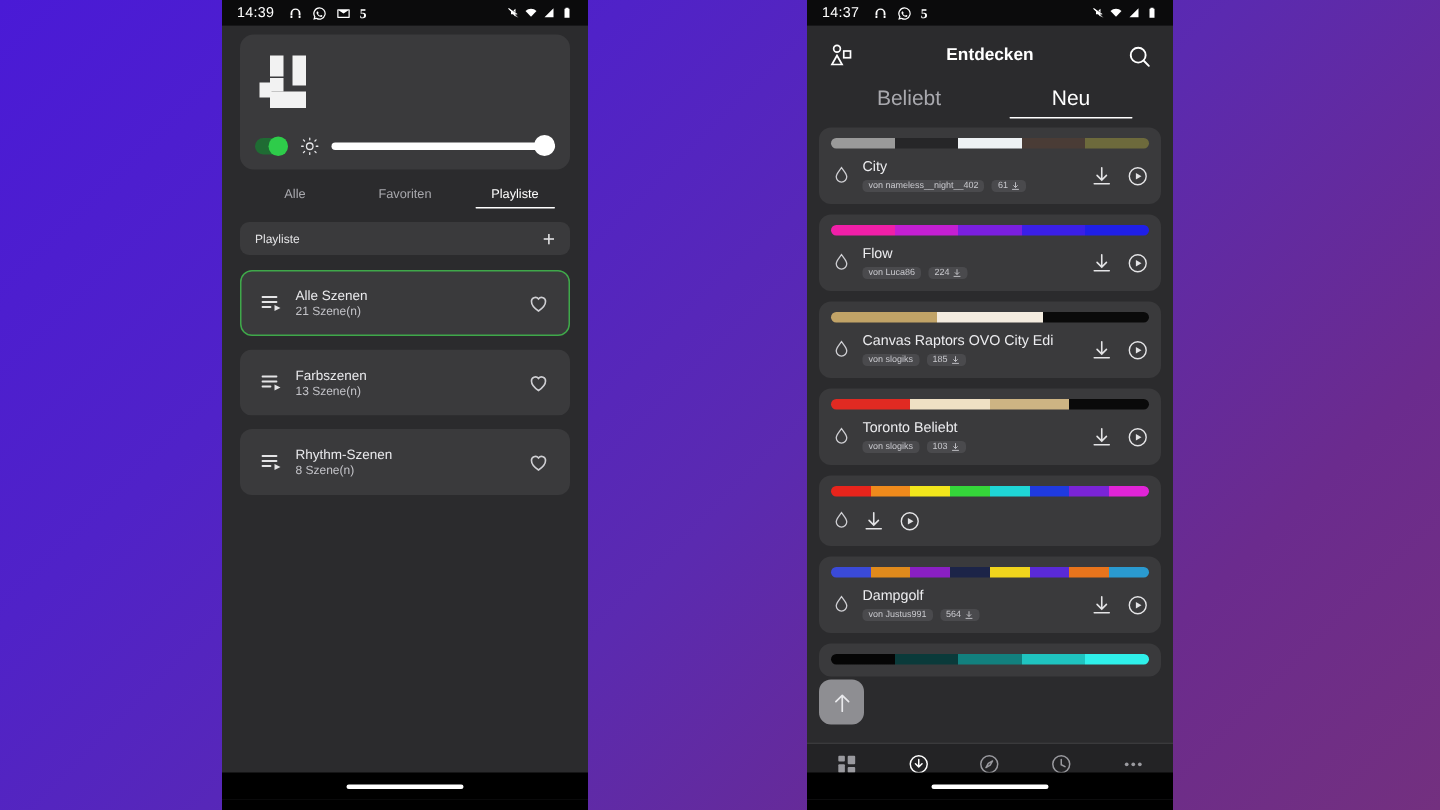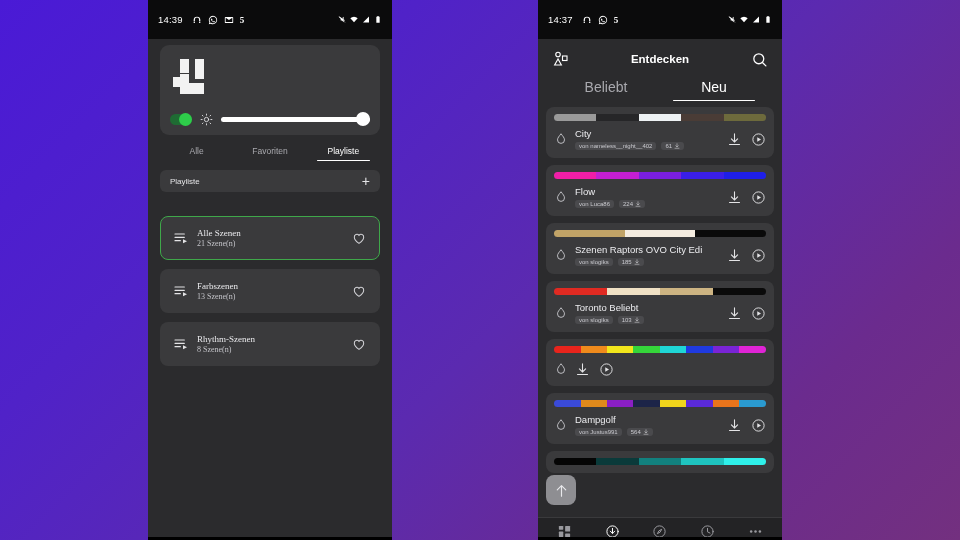--- a/index.html
+++ b/index.html
@@ -11,21 +11,21 @@
   }
   .phone {
     position:absolute; top:0; height:540px; width:244px;
     background:#000; overflow:hidden;
   }
   .phone-left  { left:148px; }
   .phone-right { left:538px; }
 
   
   .statusbar {
-    height:39px; background:#0b0b0c; display:flex; align-items:center;
+    height:17px; background:#0b0b0c; display:flex; align-items:center;
     padding:0 10px; color:#fff; font-size:9px; letter-spacing:.2px;
   }
   .sb-time { font-size:9.5px; font-weight:400; }
   .sb-left-icons { display:flex; align-items:center; gap:6px; margin-left:9px; }
   .sb-spacer { flex:1; }
   .sb-right-icons { display:flex; align-items:center; gap:4px; }
   .sb-ico { width:10px; height:10px; display:block; fill:#fff; }
   .sb-ico-s { width:8px; height:9px; display:block; fill:#fff; }
   .sb-5 { font-size:9px; font-weight:bold; font-family:"Liberation Serif",serif; }
 
@@ -70,21 +70,21 @@
 
   
   .pl-head {
     margin:9px 12px 0; background:#3a3a3c; border-radius:6px; height:22px;
     display:flex; align-items:center; padding:0 10px;
   }
   .pl-head-label { color:#e4e4e6; font-size:8px; }
   .pl-head-plus { margin-left:auto; color:#e4e4e6; font-size:14px; line-height:1; font-weight:300; }
 
   
-  .scenes { margin:24px 12px 0; display:flex; flex-direction:column; gap:9px;font-family:Liberation Serif, serif; }
+  .scenes { margin:10px 12px 0; display:flex; flex-direction:column; gap:9px; }
   .scene-row {
     background:#3a3a3c; border-radius:8px; height:44px; display:flex; align-items:center;
     padding:0 12px; border:1.3px solid transparent;
   }
   .scene-row.selected { border-color:#3fa84a; }
   .scene-ico { width:18px; flex:none; display:flex; align-items:center; }
   .scene-txt { flex:1; margin-left:6px; }
   .scene-title { color:#e9e9ec; font-size:9px; }
   .scene-sub { color:#c3c3c8; font-size:8px; margin-top:1px; }
   .scene-heart { width:16px; height:16px; flex:none; }
@@ -381,21 +381,21 @@
         </div>
       </div>
 
       <div class="fcard">
         <div class="gradbar" style="background: linear-gradient(90deg, rgb(193, 163, 103) 0%, rgb(193, 163, 103) 33.33%, rgb(244, 236, 224) 33.33%, rgb(244, 236, 224) 66.67%, rgb(10, 10, 10) 66.67%, rgb(10, 10, 10) 100%);"></div>
         <div class="fcard-body">
           <svg class="drop-ico" viewBox="0 0 24 24" fill="none" stroke="#cfcfd3" stroke-width="1.5">
               <path d="M12 3c3 4.2 6 7 6 10.5a6 6 0 1 1-12 0C6 10 9 7.2 12 3z"></path>
             </svg>
           <div class="fcard-txt">
-            <div class="fcard-title">Szenen Raptors OVO City Edi</div>
+            <div class="fcard-title">Canvas Raptors OVO City Edi</div>
             <div class="fcard-meta">
               <span class="chip">von slogiks</span>
               <span class="chip chip-dl">
                 <span>185</span>
                 <svg width="6" height="6" viewBox="0 0 24 24" fill="none" stroke="#c9c9ce" stroke-width="2.4" stroke-linecap="round">
                     <path d="M12 3v12M7 11l5 5 5-5M4 21h16"></path>
                   </svg>
               </span>
             </div>
           </div>

